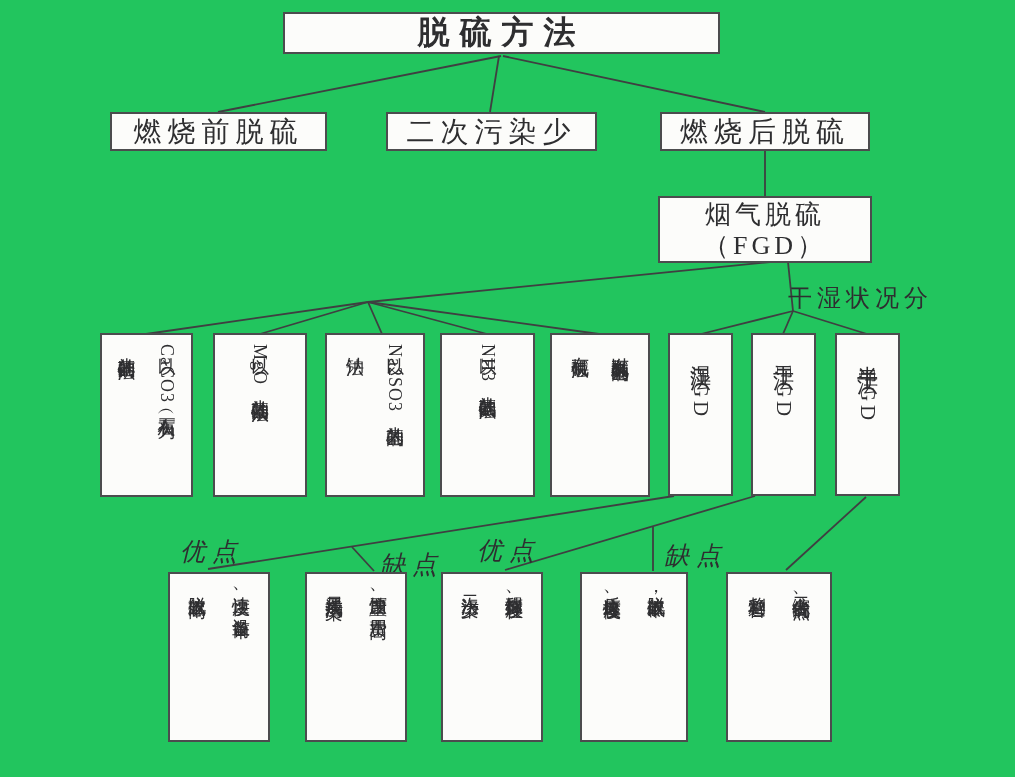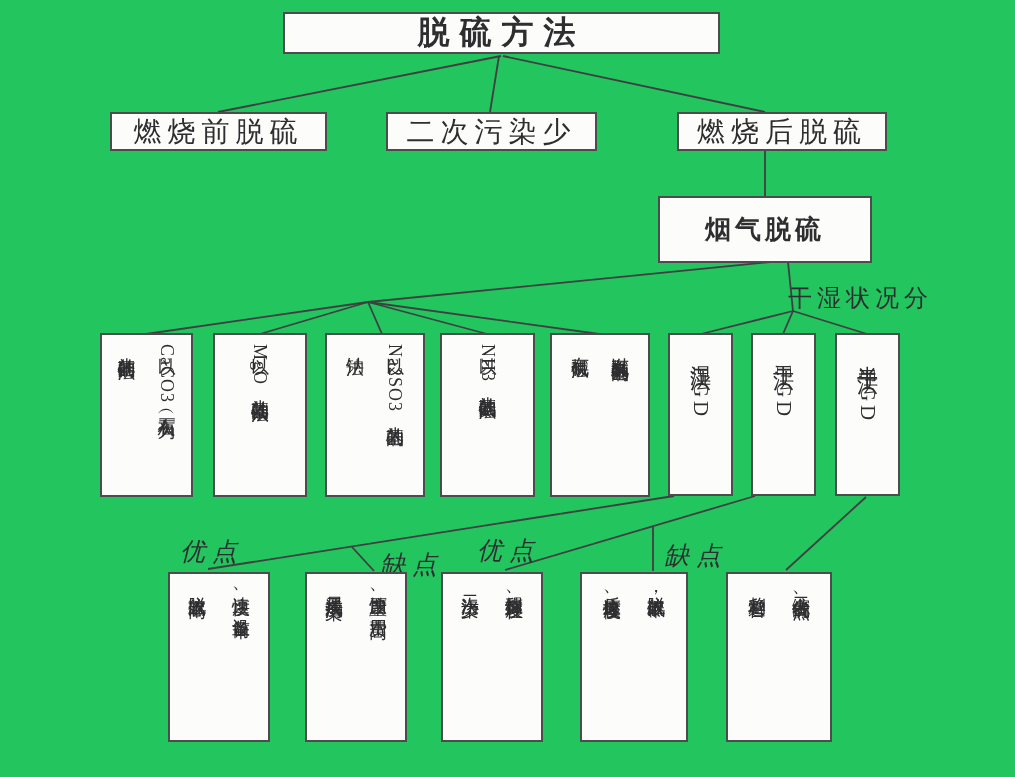--- a/index.html
+++ b/index.html
@@ -10,21 +10,21 @@
     color:#2e2e30;
   }
   .lines{position:absolute;left:0;top:0;width:1015px;height:777px;}
   .box{
     position:absolute;box-sizing:border-box;
     border:2px solid #4c4c4e;background:#fcfcfa;
   }
   .hbox{display:flex;align-items:center;justify-content:center;text-align:center;}
   .title-box{font-size:32px;letter-spacing:10px;font-weight:bold;}
   .stage-box{font-size:28px;letter-spacing:6px;}
-  .fgd-box{flex-direction:column;font-size:26px;letter-spacing:4px;line-height:31px;font-weight:bold;}
+  .fgd-box{flex-direction:column;font-size:26px;letter-spacing:4px;line-height:31px;}
   .vbox{display:flex;flex-direction:row-reverse;justify-content:center;gap:12px;padding-top:8px;}
   .vcol{
     writing-mode:vertical-rl;text-orientation:mixed;
     font-size:18px;line-height:28px;letter-spacing:1px;
   }
   .vcol:empty{display:none;}
   .state .vcol{font-size:21px;letter-spacing:4px;padding-top:6px;}
   .eval{gap:16px;}
   .flabel{position:absolute;font-size:24px;letter-spacing:8px;white-space:nowrap;}
   .plabel{position:absolute;font-size:25px;letter-spacing:7px;white-space:nowrap;font-style:italic;}
@@ -61,26 +61,27 @@
   <div class="box hbox title-box" style="left:283px;top:12px;width:437px;height:42px;">
     <span>脱硫方法</span>
   </div>
 
   <div class="box hbox stage-box" style="left:110px;top:112px;width:217px;height:39px;">
     <span>燃烧前脱硫</span>
   </div>
   <div class="box hbox stage-box" style="left:386px;top:112px;width:211px;height:39px;">
     <span>二次污染少</span>
   </div>
-  <div class="box hbox stage-box" style="left:677px;top:112px;width:210px;height:39px;">
+  <div class="box hbox stage-box" style="left:660px;top:112px;width:210px;height:39px;">
     <span>燃烧后脱硫</span>
   </div>
 
   <div class="box hbox fgd-box" style="left:658px;top:196px;width:214px;height:67px;">
     <span>烟气脱硫</span>
+    <span>（FGD）</span>
   </div>
 
   <span class="flabel" style="left:788px;top:282px;letter-spacing:5px;">干湿状况分</span>
 
   <div class="box vbox" style="left:100px;top:333px;width:93px;height:164px;">
     <span class="vcol">以CaCO3（石灰石为</span>
     <span class="vcol">为基础的钙法</span>
   </div>
   <div class="box vbox" style="left:213px;top:333px;width:94px;height:164px;">
     <span class="vcol">以MgO为基础的镁法</span>

